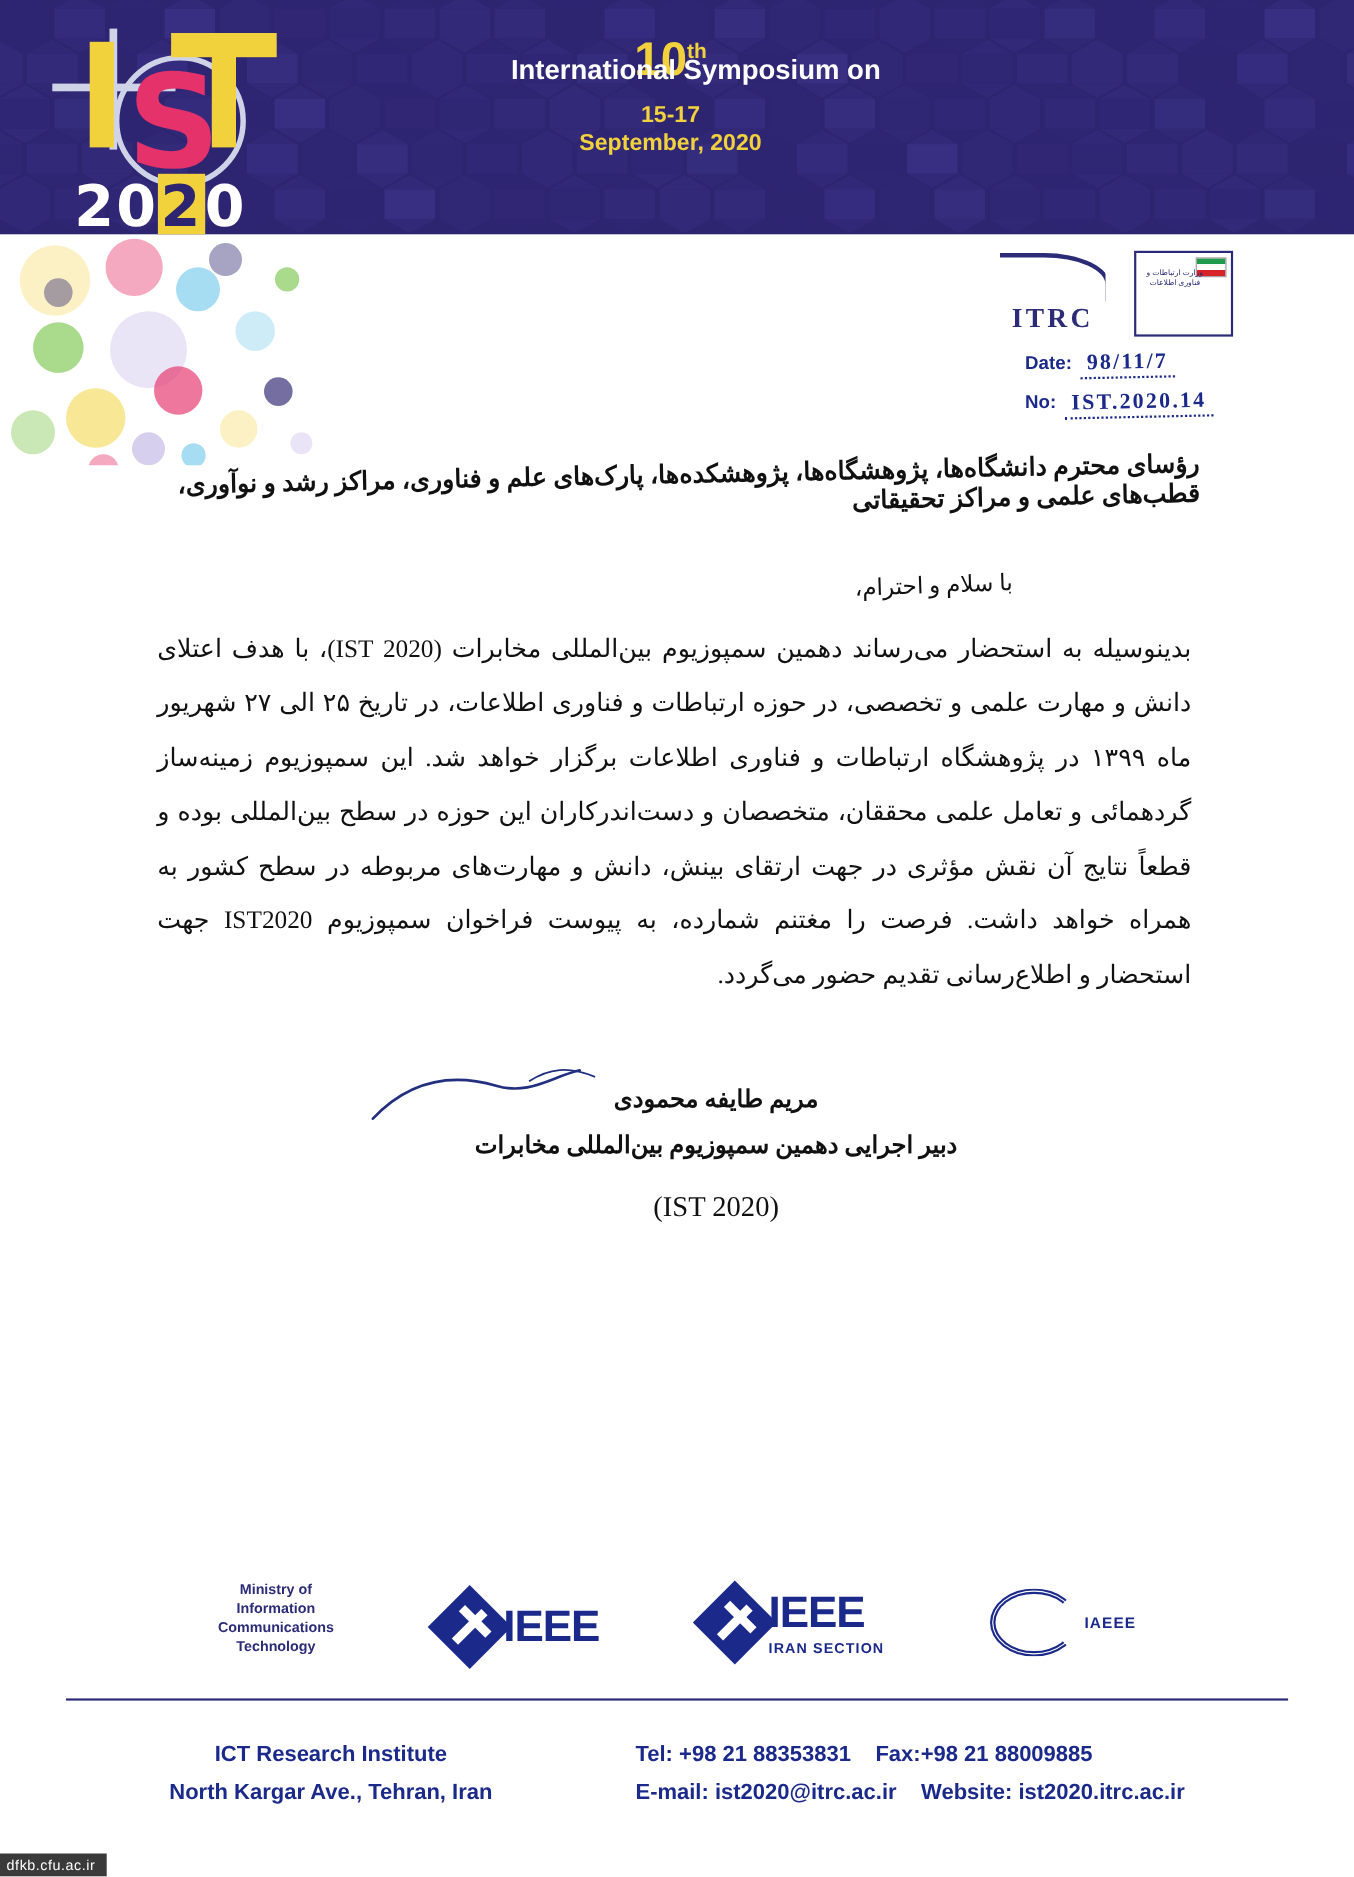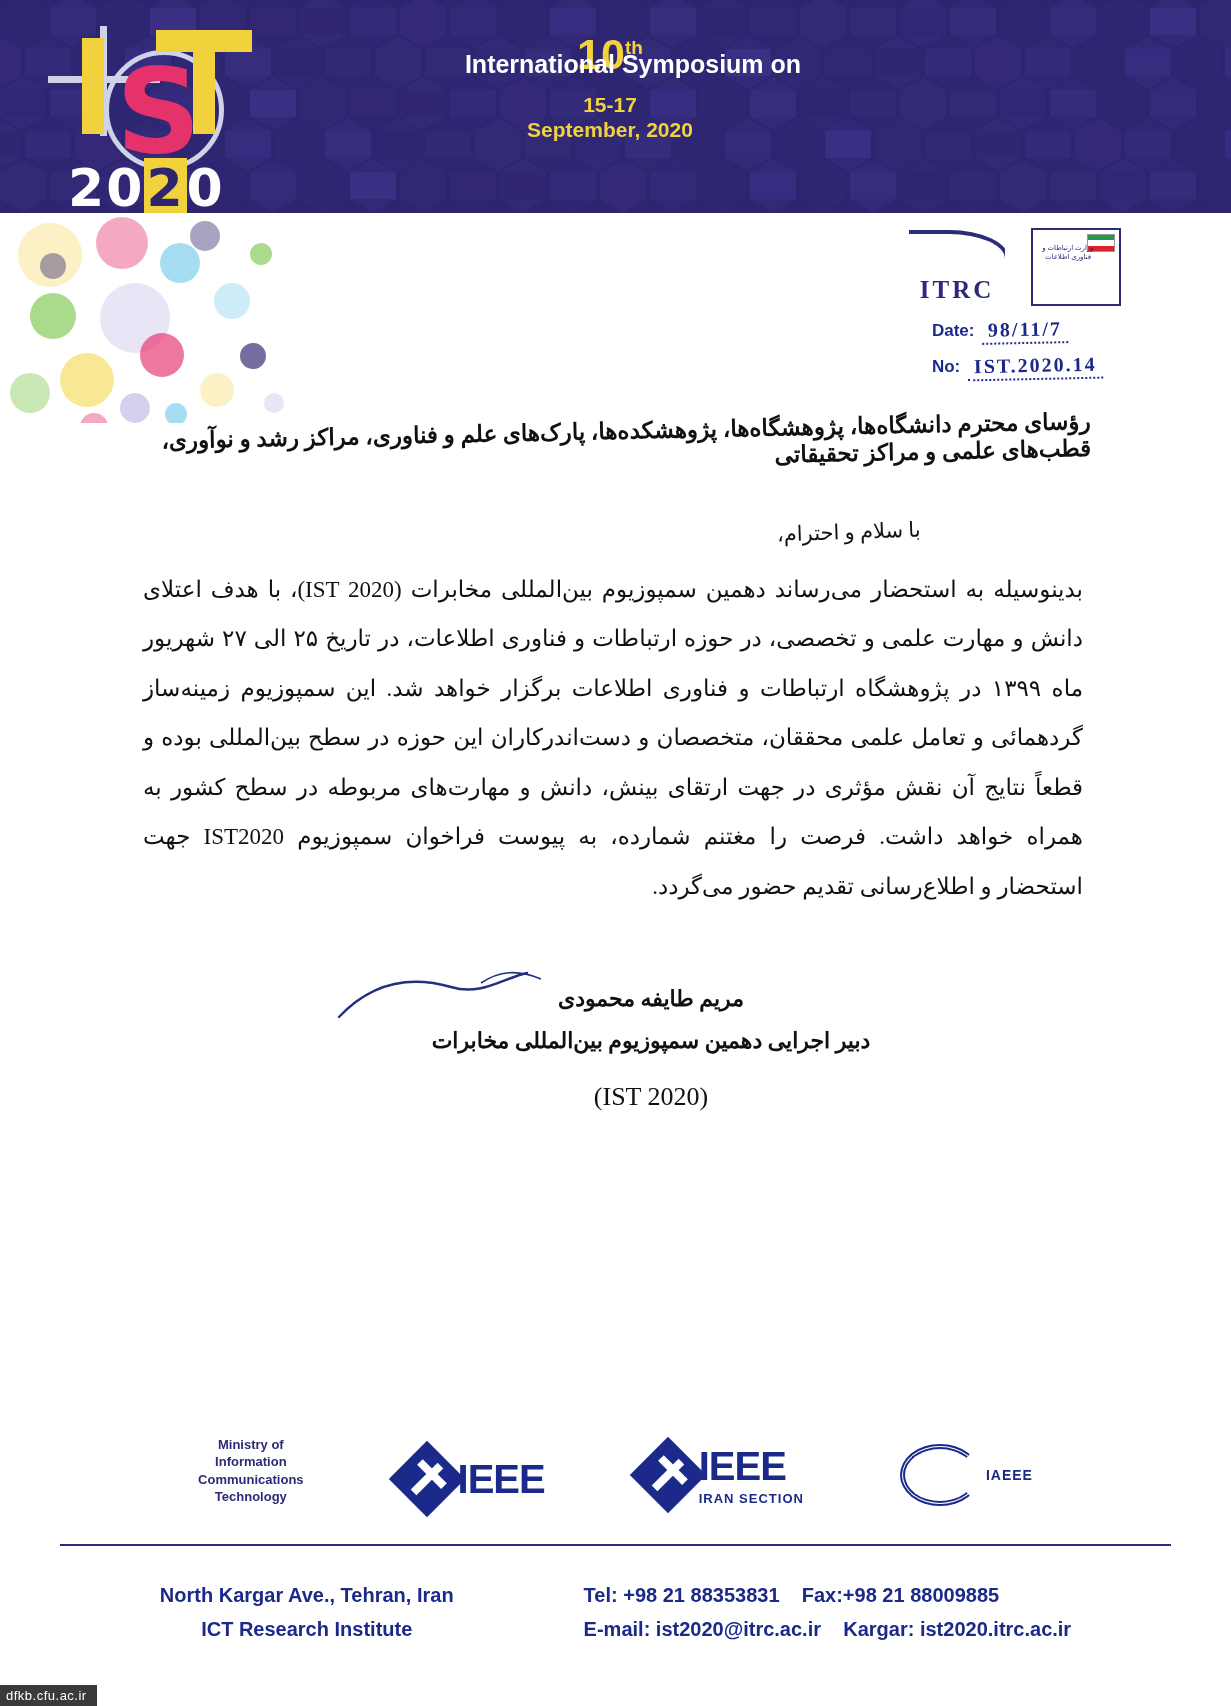--- a/index.html
+++ b/index.html
@@ -650,30 +650,30 @@
 
   <div class="iaeee">
     <div class="iaeee-waves"></div>
     <div class="iaeee-word">IAEEE</div>
   </div>
 </div>
 
 <div class="footer-rule"></div>
 <div class="footer">
   <div class="addr">
+    <div>ICT Research Institute</div>
     <div>North Kargar Ave., Tehran, Iran</div>
-    <div>ICT Research Institute</div>
   </div>
   <div class="contact">
     <div>
       <span>Tel: +98 21 88353831</span>
       &nbsp;&nbsp;
       <span>Fax:+98 21 88009885</span>
     </div>
     <div>
       <span>E-mail: ist2020@itrc.ac.ir</span>
       &nbsp;&nbsp;
-      <span>Kargar: ist2020.itrc.ac.ir</span>
+      <span>Website: ist2020.itrc.ac.ir</span>
     </div>
   </div>
 </div>
 
 <div class="watermark">dfkb.cfu.ac.ir</div>
 
 </body></html>

